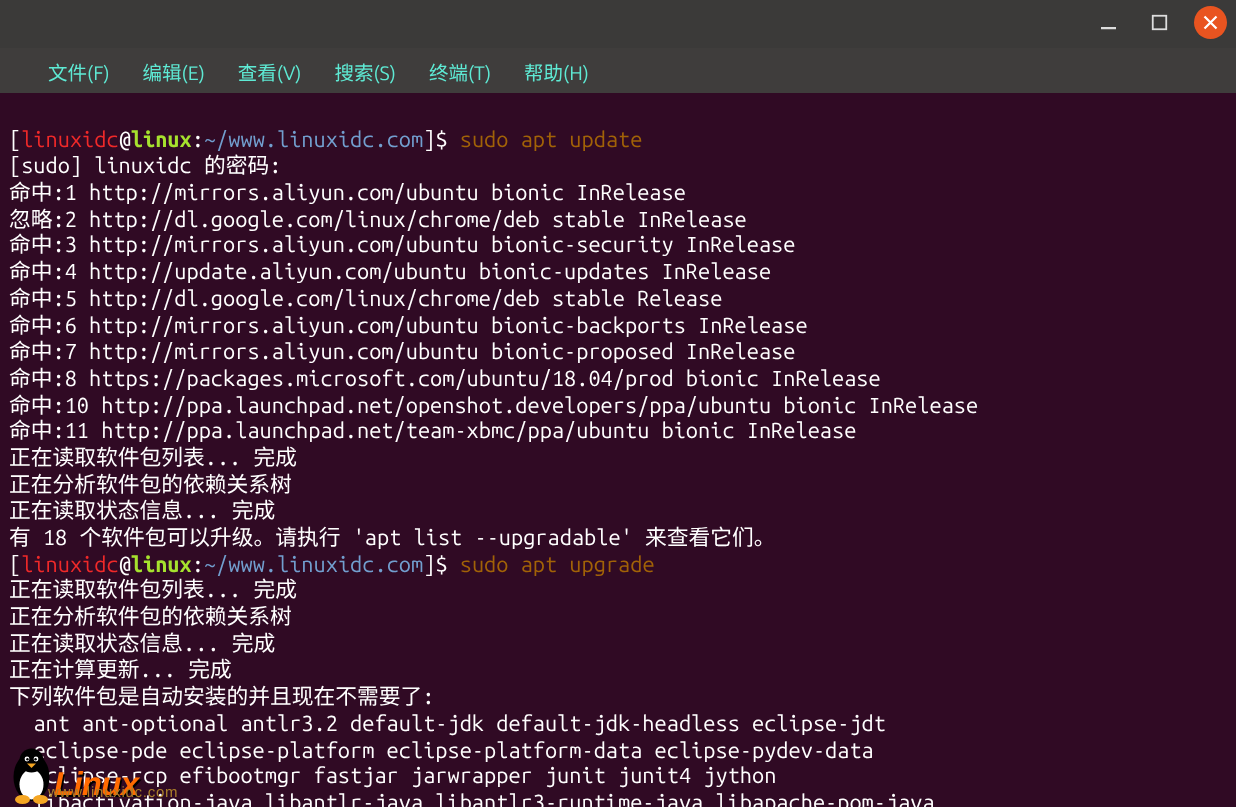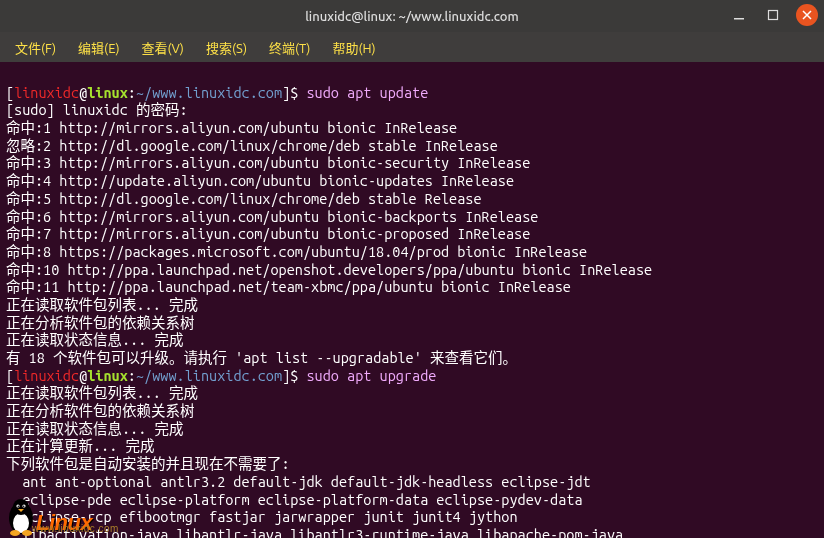--- a/index.html
+++ b/index.html
@@ -43,43 +43,43 @@
   .win-min, .win-max { color: #ddd; }
   .win-close {
     background: #e95420;
     color: #fff;
   }
   .menubar {
     height: 30px;
     background: #3f3d3c;
     display: flex;
     align-items: center;
-    padding: 0 7px;
+    padding: 0 24px;
     gap: 6px;
-    color: #fde047;
+    color: #5eead4;
     font-size: 13px;
   }
   .menu-item { padding: 4px 8px; cursor: pointer; }
   .terminal {
     width: 100%;
     height: calc(100% - 62px);
     background: #300a24;
     color: #ffffff;
     font-family: "Ubuntu Mono", "DejaVu Sans Mono", "Noto Sans Mono CJK SC", monospace;
     font-size: 14.5px;
     line-height: 1.22;
     padding: 4px 6px;
     overflow: hidden;
     white-space: pre-wrap;
   }
   .prompt-user-red { color: #ef2929; font-weight: normal; }
   .prompt-host { color: #a6e22e; font-weight: bold; }
   .prompt-path { color: #729fcf; font-weight: normal; }
   .prompt-sep { color: #ffffff; }
-  .cmd { color: #f0abfc; }
+  .cmd { color: #a16207; }
   .watermark {
     position: absolute;
     left: 4px;
     bottom: 2px;
     display: flex;
     align-items: flex-end;
     font-family: sans-serif;
     pointer-events: none;
   }
   .penguin {
@@ -102,21 +102,20 @@
     color: #aa7f2a;
     font-size: 10px;
     font-family: Liberation Sans, sans-serif;
     letter-spacing: 0.5px;
   }
 </style>
 </head>
 <body>
 
 <div class="titlebar">
-  <span>linuxidc@linux: ~/www.linuxidc.com</span>
   <div class="window-controls">
     <div class="win-btn win-min">
       <svg width="12" height="12" viewBox="0 0 12 12">
           <rect x="1" y="9" width="10" height="1.5" fill="#ddd"></rect>
         </svg>
     </div>
     <div class="win-btn win-max">
       <svg width="12" height="12" viewBox="0 0 12 12">
           <rect x="1.5" y="1.5" width="9" height="9" fill="none" stroke="#ddd" stroke-width="1.2"></rect>
         </svg>

